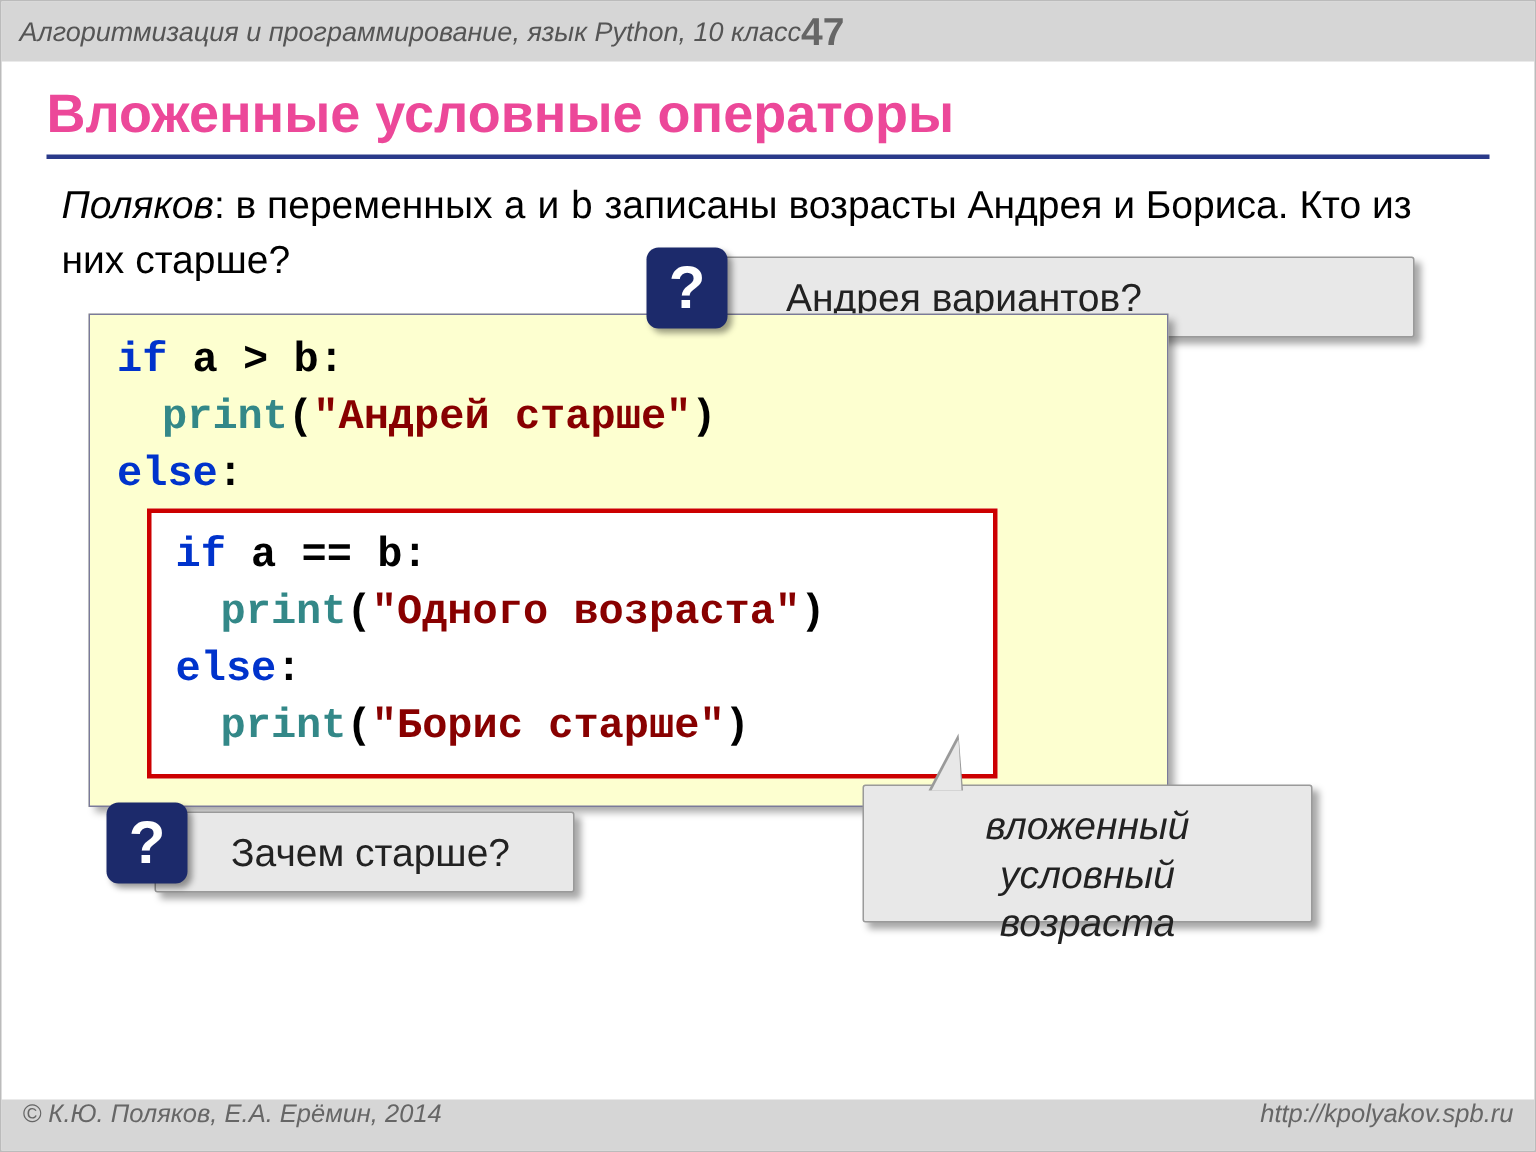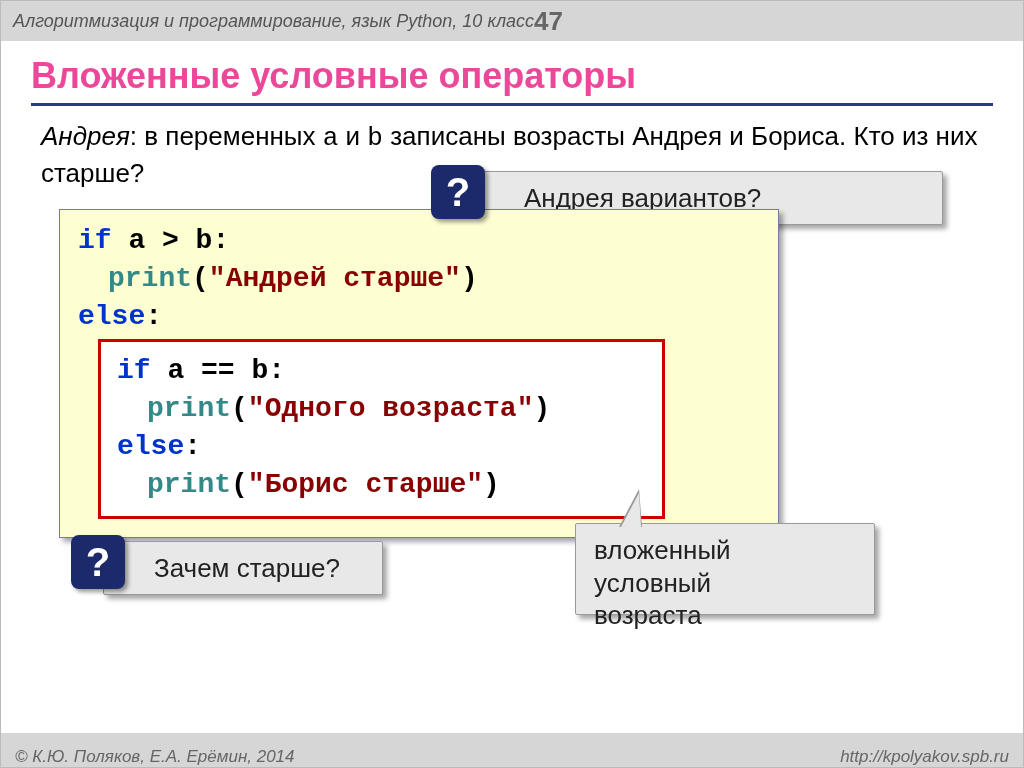--- a/index.html
+++ b/index.html
@@ -83,21 +83,21 @@
     position: absolute;
     background: #e8e8e8;
     border: 1px solid #9a9a9a;
     box-shadow: 4px 4px 5px rgba(0,0,0,0.35);
     padding: 10px 18px;
     font-size: 26px;
     color: #222;
     display: flex; align-items: center;
     border-radius: 2px;
   }
-  .callout.big { font-size: 26px; line-height: 1.25; display: block; }
+  .callout.big { font-size: 26px; text-align: center; line-height: 1.25; display: block; font-style: italic; }
 
   .qmark {
     position: absolute;
     width: 54px; height: 54px;
     background: #1c2a6b;
     color: #fff;
     font-size: 40px;
     font-weight: bold;
     display: flex; align-items: center; justify-content: center;
     border-radius: 8px;
@@ -132,41 +132,41 @@
     border-right: 3px solid transparent;
     border-bottom: 38px solid #9a9a9a;
     z-index: 4;
   }
 
   .footer {
     position: absolute;
     bottom: 0; left: 0; right: 0;
     height: 34px;
     background: #d6d6d6;
-    display: flex; align-items: flex-end; justify-content: space-between;
+    display: flex; align-items: flex-start; justify-content: space-between;
     padding: 0 14px;
     font-style: italic;
     color: #666;
     font-size: 17px;
   }
 </style>
 </head>
 <body>
 
 <div class="slide">
 
   <div class="header-bar">
     <span>Алгоритмизация и программирование, язык Python, 10 класс</span>
     <span class="page-num">47</span>
   </div>
 
   <div class="title">Вложенные условные операторы</div>
 
   <div class="task">
-    <span class="label">Андрея</span><span>: </span><span>в переменных </span><span class="mono">a</span><span> и </span><span class="mono">b</span><span> записаны возрасты Андрея и Бориса. Кто из них старше?</span>
+    <span class="label">Поляков</span><span>: </span><span>в переменных </span><span class="mono">a</span><span> и </span><span class="mono">b</span><span> записаны возрасты Андрея и Бориса. Кто из них старше?</span>
   </div>
 
   <div class="qmark" id="qmark-variants">
       <span>?</span>
     </div>
   <div class="callout" id="callout-variants">
     <span>Андрея вариантов?</span>
   </div>
 
   <div class="code-outer">

